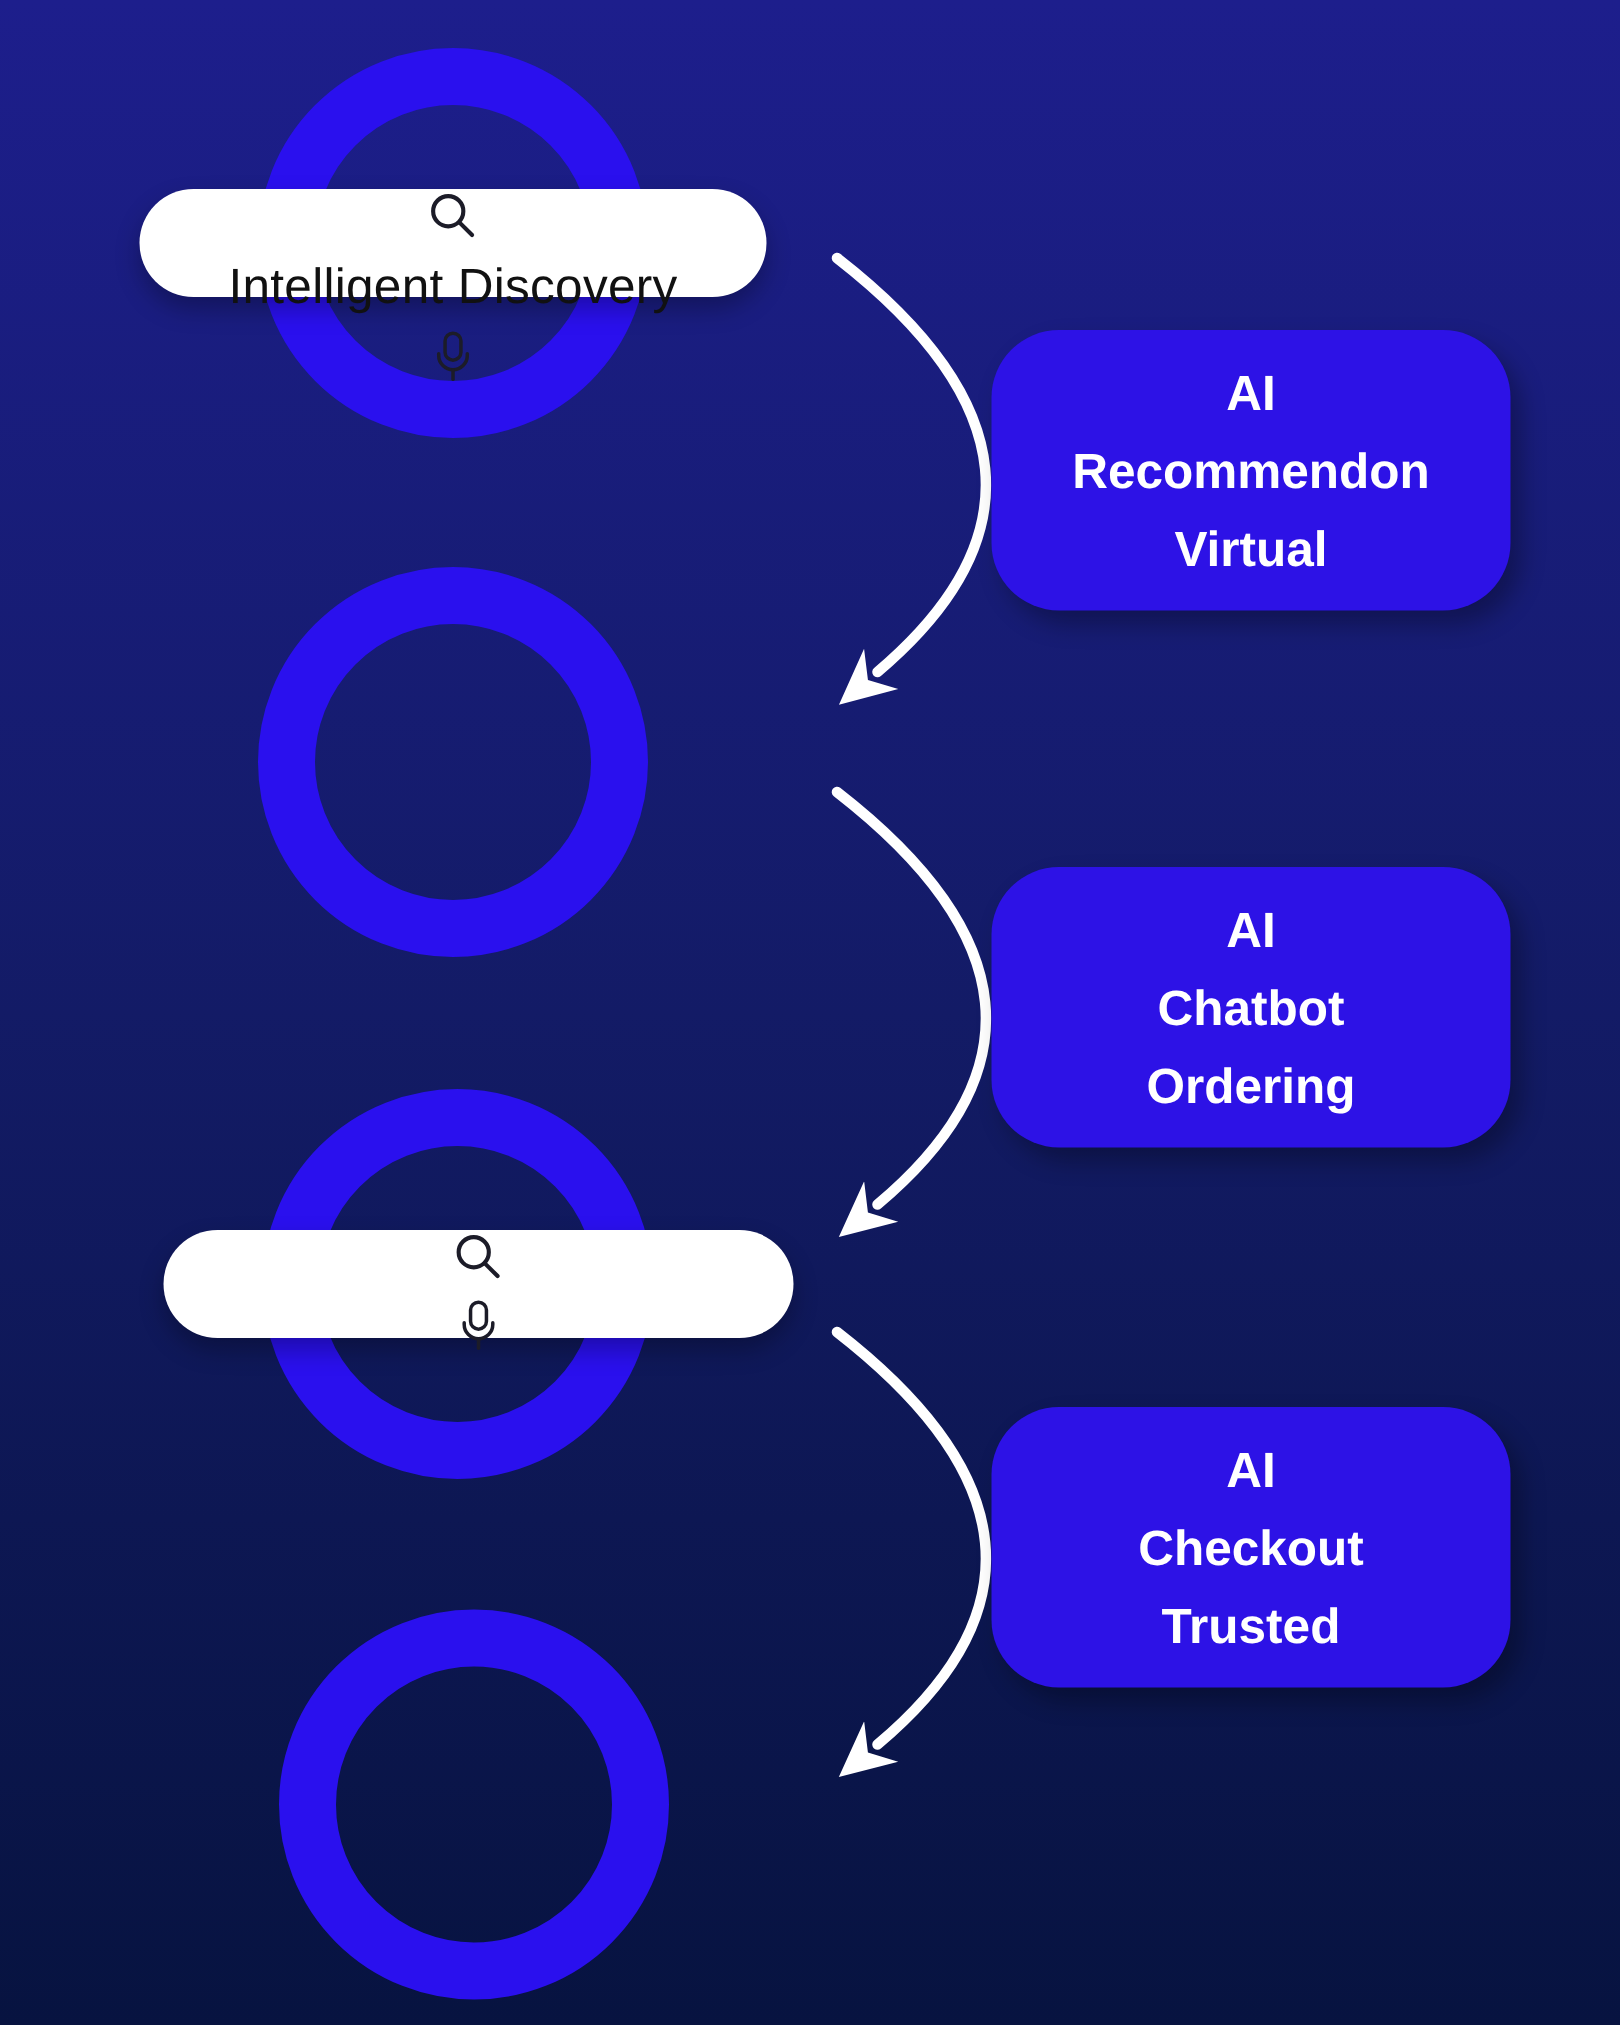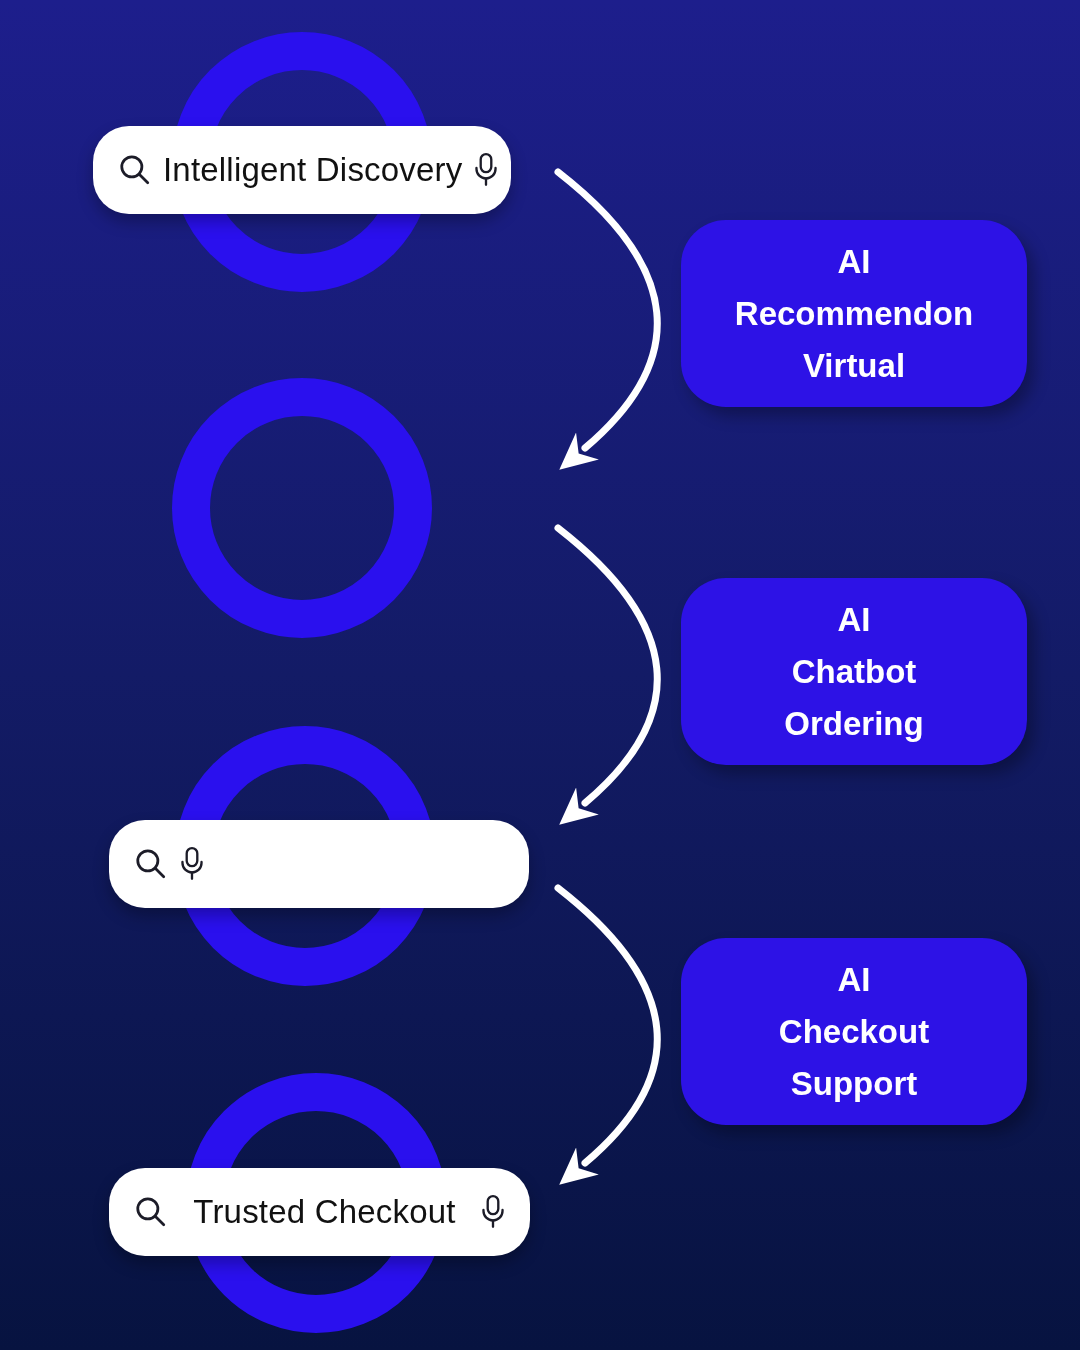--- a/index.html
+++ b/index.html
@@ -19,36 +19,37 @@
   body{font-family:"Liberation Sans","DejaVu Sans",sans-serif;}
   .canvas{
     position:relative;width:1080px;height:1350px;
     background:linear-gradient(180deg,var(--background-top) 0%,var(--background-mid) 50%,var(--background-bottom) 100%);
   }
   .bg-layer{position:absolute;left:0;top:0;width:1080px;height:1350px;}
   .ring{fill:none;stroke:var(--ring);stroke-width:38px;}
   .arrow{fill:none;stroke:var(--arrow);stroke-width:7px;stroke-linecap:round;}
   .ah{fill:var(--arrow);}
   .pill{
-    position:absolute;height:88px;border-radius:36px;background:var(--pill-bg);
+    position:absolute;height:72px;border-radius:36px;background:var(--pill-bg);
     display:flex;align-items:center;padding:0 24px;gap:10px;
     box-shadow:0 8px 16px rgba(0,0,0,0.28);
+    flex-direction:column;
   }
   .pill-label{
     flex:1;text-align:center;font-size:33px;color:var(--pill-text);
     letter-spacing:0.2px;white-space:nowrap;
   }
   .pill-icon{flex:0 0 auto;display:block;}
   .pill-icon *{stroke:var(--icon-stroke);}
   .p1{left:93px; top:126px; width:418px;}
   .p2{left:109px;top:473px; width:420px;}
   .p3{left:109px;top:820px; width:420px;}
   .p4{left:109px;top:1168px;width:421px;}
   .aibox{
-    position:absolute;left:681px;width:346px;height:187px;border-radius:45px;
+    position:absolute;left:661px;width:346px;height:187px;border-radius:45px;
     background:var(--box);color:var(--box-text);
     display:flex;flex-direction:column;align-items:center;justify-content:center;
     font-weight:700;font-size:33px;line-height:52px;text-align:center;
     box-shadow:7px 9px 16px rgba(0,0,0,0.30);
   }
   .b1{top:220px;}
   .b2{top:578px;}
   .b3{top:938px;}
 </style>
 </head>
@@ -92,44 +93,32 @@
       <circle cx="14" cy="14" r="9.5" fill="none" stroke-width="2.6"></circle>
       <line x1="21" y1="21" x2="29" y2="29" stroke-width="2.6" stroke-linecap="round"></line>
     </svg>
     <svg class="pill-icon" width="26" height="36" viewBox="0 0 24 34">
       <rect x="7" y="2" width="10" height="17" rx="5" fill="none" stroke-width="2.2"></rect>
       <path d="M3,15 v1 a9,9 0 0 0 18,0 v-1" fill="none" stroke-width="2.2" stroke-linecap="round"></path>
       <line x1="12" y1="25" x2="12" y2="31" stroke-width="2.2" stroke-linecap="round"></line>
     </svg>
   </div>
 
-  <div class="pill p4">
-    <svg class="pill-icon" width="36" height="36" viewBox="0 0 34 34">
-      <circle cx="14" cy="14" r="9.5" fill="none" stroke-width="2.6"></circle>
-      <line x1="21" y1="21" x2="29" y2="29" stroke-width="2.6" stroke-linecap="round"></line>
-    </svg>
-    <span class="pill-label">Trusted Checkout</span>
-    <svg class="pill-icon" width="26" height="36" viewBox="0 0 24 34">
-      <rect x="7" y="2" width="10" height="17" rx="5" fill="none" stroke-width="2.2"></rect>
-      <path d="M3,15 v1 a9,9 0 0 0 18,0 v-1" fill="none" stroke-width="2.2" stroke-linecap="round"></path>
-      <line x1="12" y1="25" x2="12" y2="31" stroke-width="2.2" stroke-linecap="round"></line>
-    </svg>
-  </div>
 
   <div class="aibox b1">
     <div>AI</div>
     <div>Recommendon</div>
     <div>Virtual</div>
   </div>
 
   <div class="aibox b2">
     <div>AI</div>
     <div>Chatbot</div>
     <div>Ordering</div>
   </div>
 
   <div class="aibox b3">
     <div>AI</div>
     <div>Checkout</div>
-    <div>Support</div>
+    <div>Trusted</div>
   </div>
 
 </div>
 
 </body></html>

